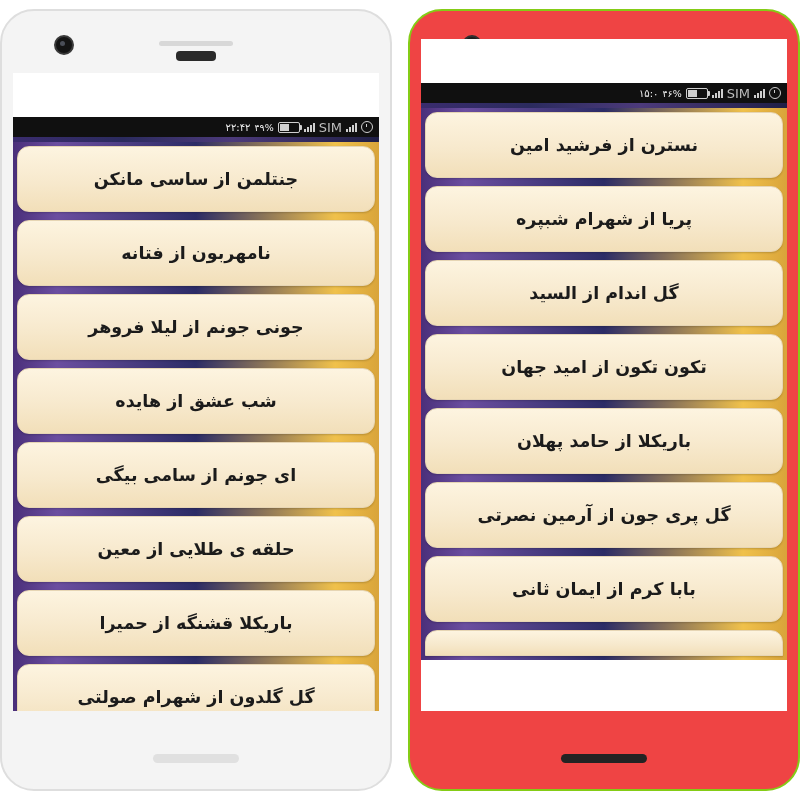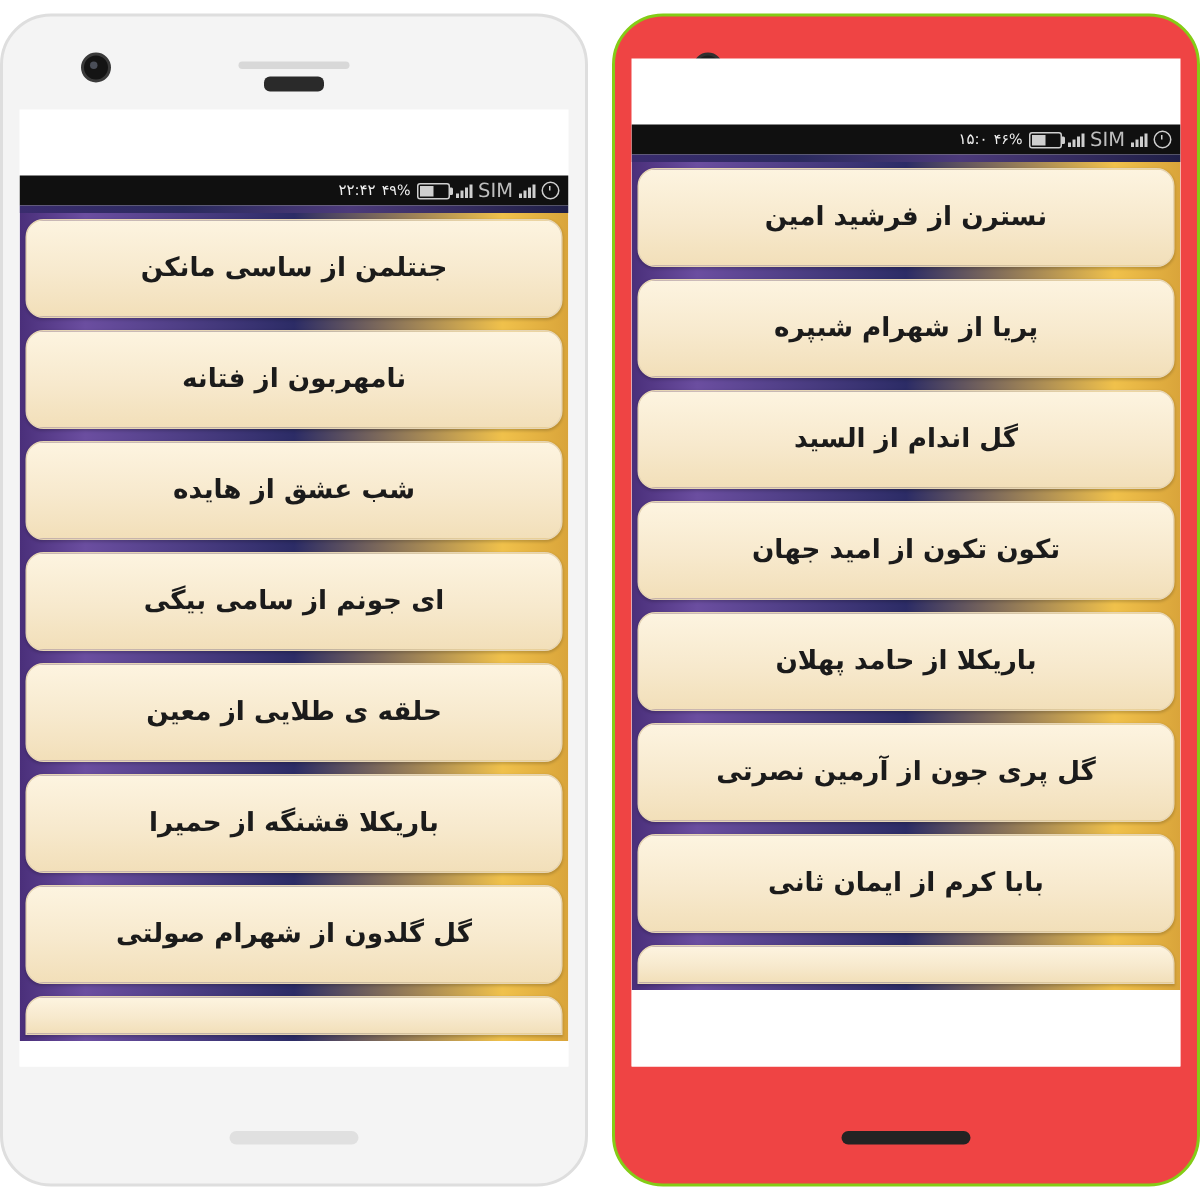--- a/index.html
+++ b/index.html
@@ -341,20 +341,23 @@
       <div class="accent-strip"></div>
 
       <div class="list">
         <div class="row">
           <div class="btn">جنتلمن از ساسی مانکن</div>
         </div>
         <div class="row">
           <div class="btn">نامهربون از فتانه</div>
         </div>
         <div class="row">
+          <div class="btn">جونی جونم از لیلا فروهر</div>
+        </div>
+        <div class="row">
           <div class="btn">شب عشق از هایده</div>
         </div>
         <div class="row">
           <div class="btn">ای جونم از سامی بیگی</div>
         </div>
         <div class="row">
           <div class="btn">حلقه ی طلایی از معین</div>
         </div>
         <div class="row">
           <div class="btn">باریکلا قشنگه از حمیرا</div>

